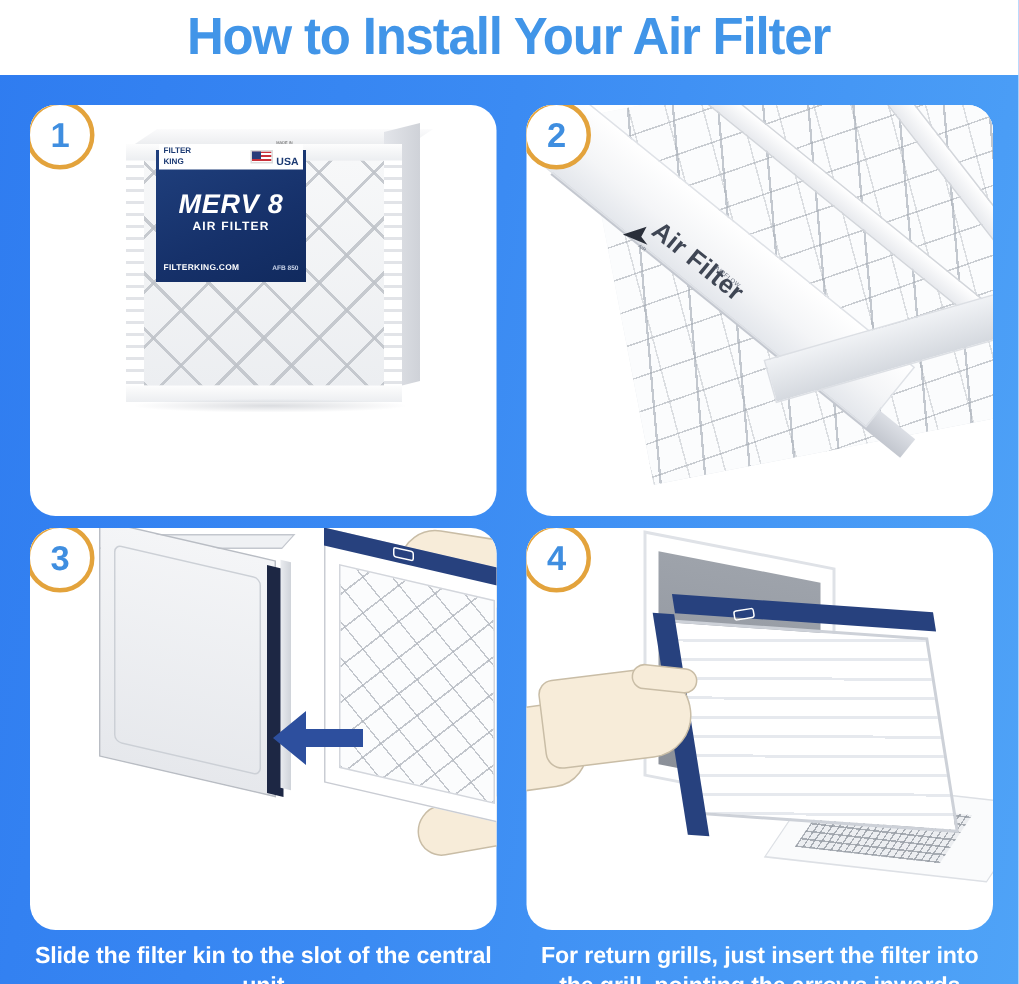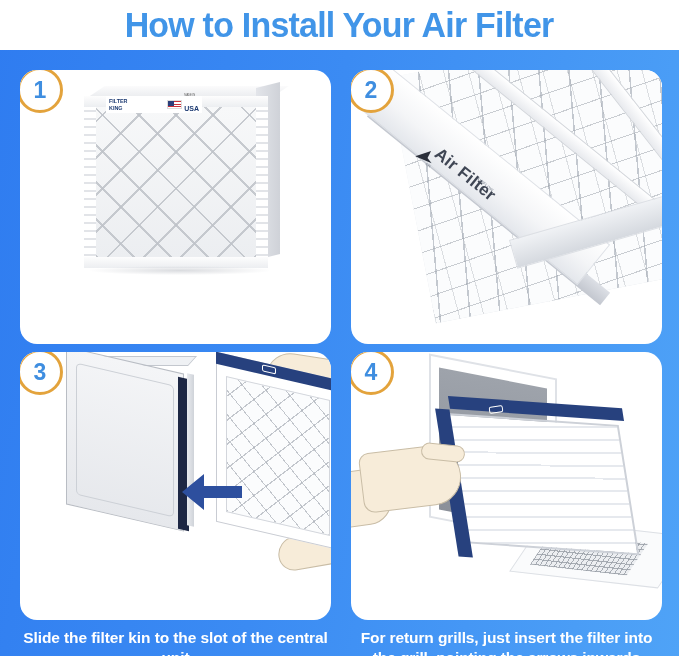--- a/index.html
+++ b/index.html
@@ -363,20 +363,28 @@
       <div class="art1">
         <div class="f1-top"></div>
         <div class="f1-side"></div>
         <div class="f1-body"></div>
         <div class="f1-mesh"></div>
         <div class="f1-frame-l"></div>
         <div class="f1-frame-r"></div>
         <div class="f1-frame-t"></div>
         <div class="f1-frame-b"></div>
 
+        <div class="f1-label">
+          <div class="f1-merv">MERV 8</div>
+          <div class="f1-af">AIR FILTER</div>
+          <div class="f1-foot">
+            <span class="f1-site">FILTERKING.COM</span>
+            <span class="f1-apr">AFB 850</span>
+          </div>
+        </div>
 
         <div class="f1-brandrow">
           <div class="f1-brand">
             <span>FILTER</span><br>
             <span>KING</span>
           </div>
           <div class="f1-flagwrap">
             <span class="f1-flag"></span>
             <span>
               <span class="f1-madein">MADE IN</span>

